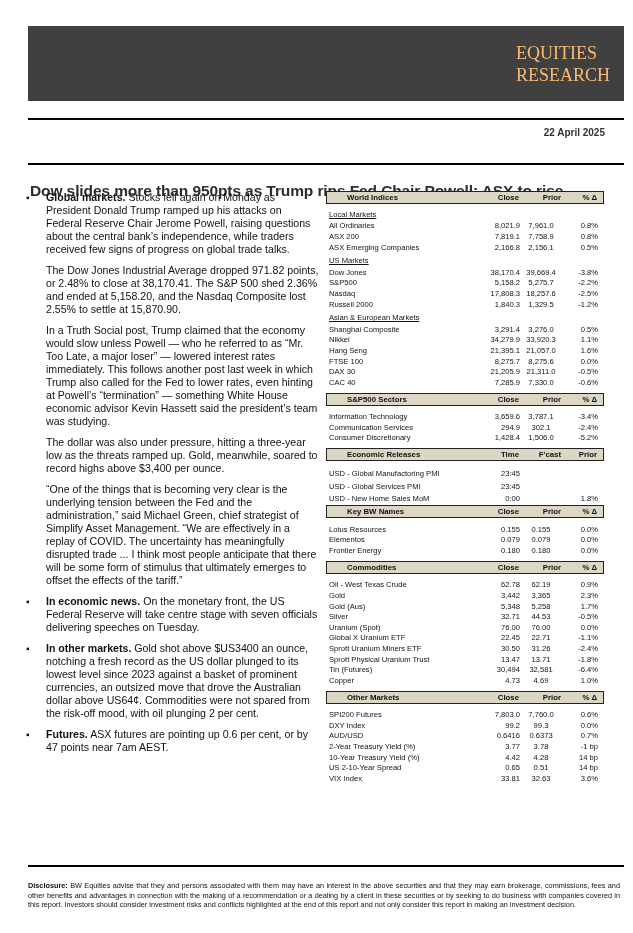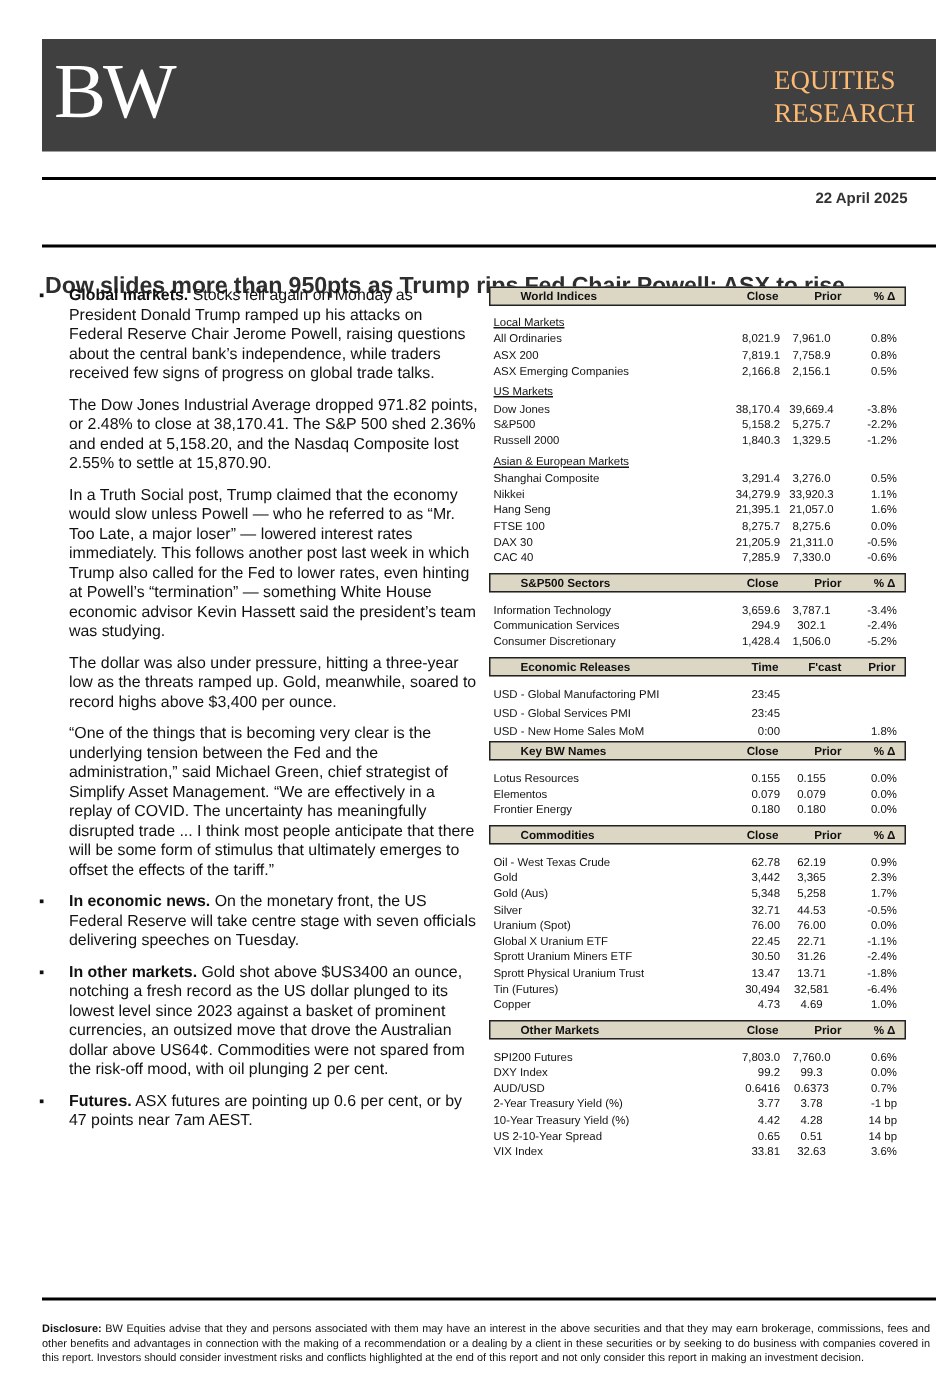--- a/index.html
+++ b/index.html
@@ -38,21 +38,20 @@
   .hc3 { width: 36px; text-align: right; padding-right: 6px; }
   .econ .row { height: 12.5px; }
 
   .disclosure { position: absolute; left: 28px; top: 881px; width: 592px; font-size: 7.3px; line-height: 9.6px; color: #111; text-align: justify; }
   .disclosure b { font-weight: bold; }
 </style>
 </head>
 <body>
 
 <div class="banner">
-  <div class="logo">BW</div>
   <div class="tag">
     <div>EQUITIES</div>
     <div>RESEARCH</div>
   </div>
 </div>
 
 <div class="rule r1"></div>
 <div class="date">22 April 2025</div>
 <div class="headline">Dow slides more than 950pts as Trump rips Fed Chair Powell; ASX to rise</div>
 <div class="rule r2"></div>
@@ -104,20 +103,26 @@
         <span class="col c2">39,669.4</span>
         <span class="col c3">-3.8%</span>
       </div>
       <div class="row">
         <span class="nm">S&amp;P500</span>
         <span class="col c1">5,158.2</span>
         <span class="col c2">5,275.7</span>
         <span class="col c3">-2.2%</span>
       </div>
       <div class="row">
+        <span class="nm">Nasdaq</span>
+        <span class="col c1">17,808.3</span>
+        <span class="col c2">18,257.6</span>
+        <span class="col c3">-2.5%</span>
+      </div>
+      <div class="row">
         <span class="nm">Russell 2000</span>
         <span class="col c1">1,840.3</span>
         <span class="col c2">1,329.5</span>
         <span class="col c3">-1.2%</span>
       </div>
     </div>
   <div class="sub">Asian &amp; European Markets</div>
   <div>
       <div class="row">
         <span class="nm">Shanghai Composite</span>

